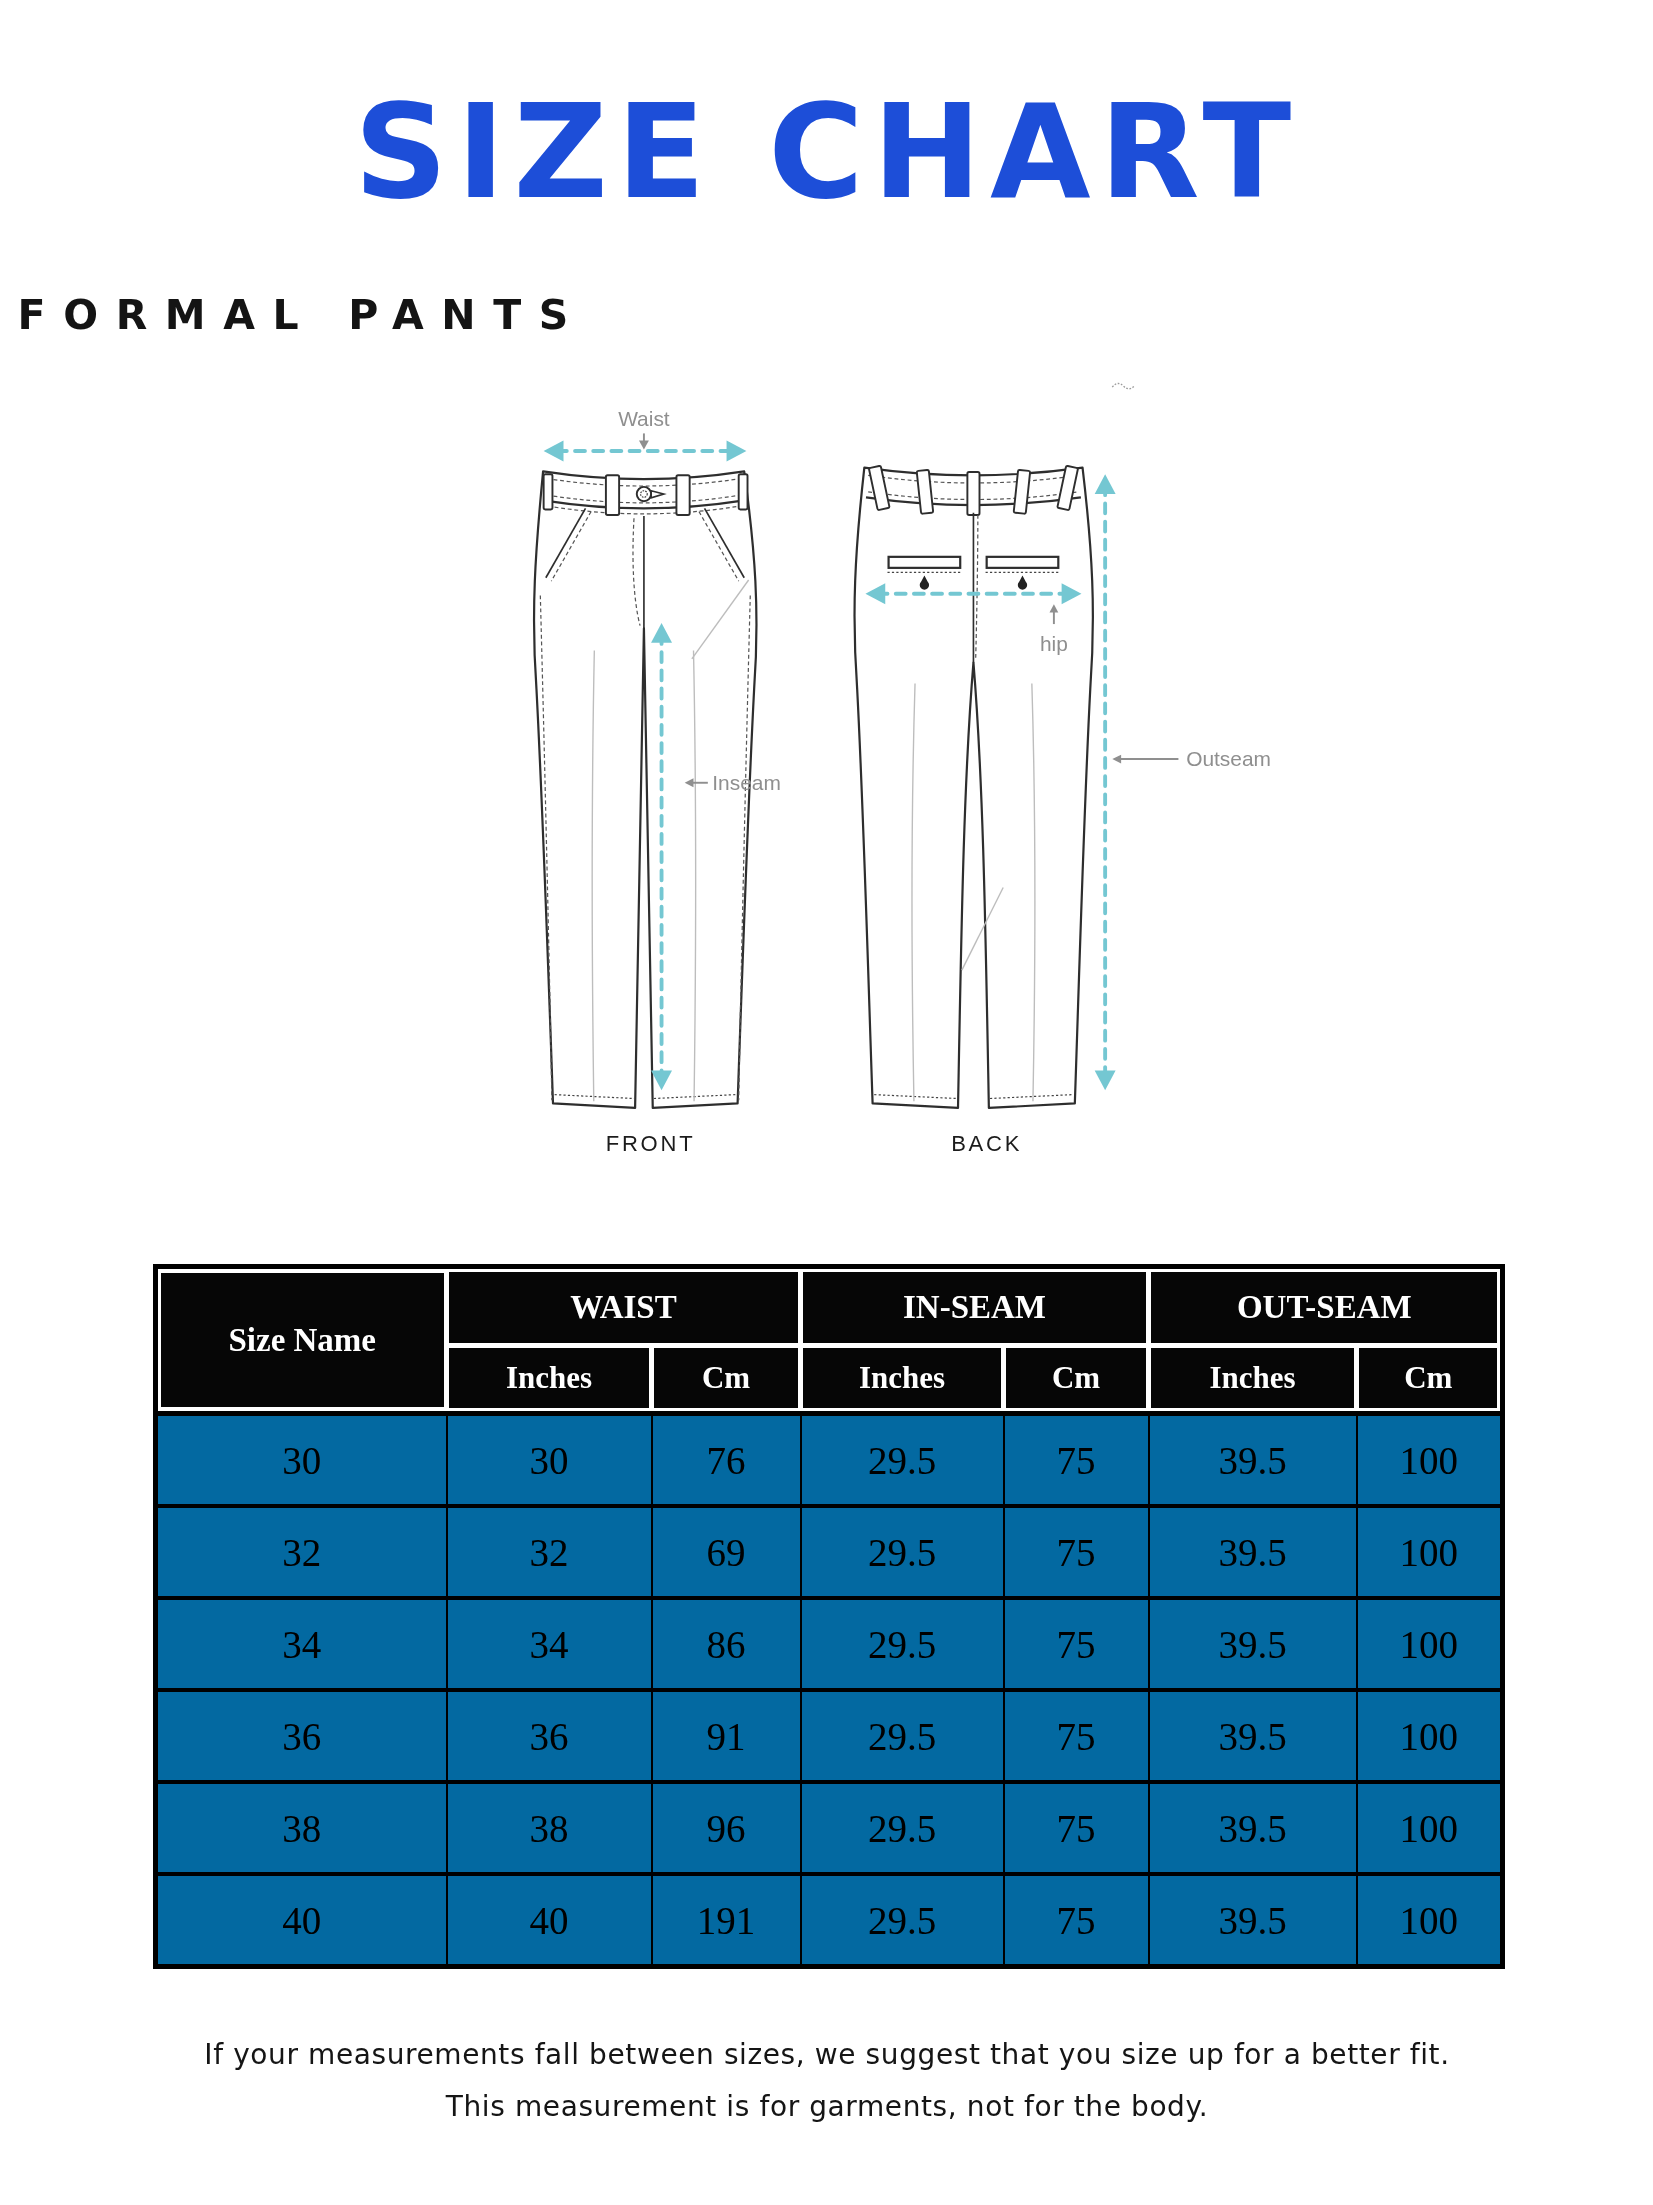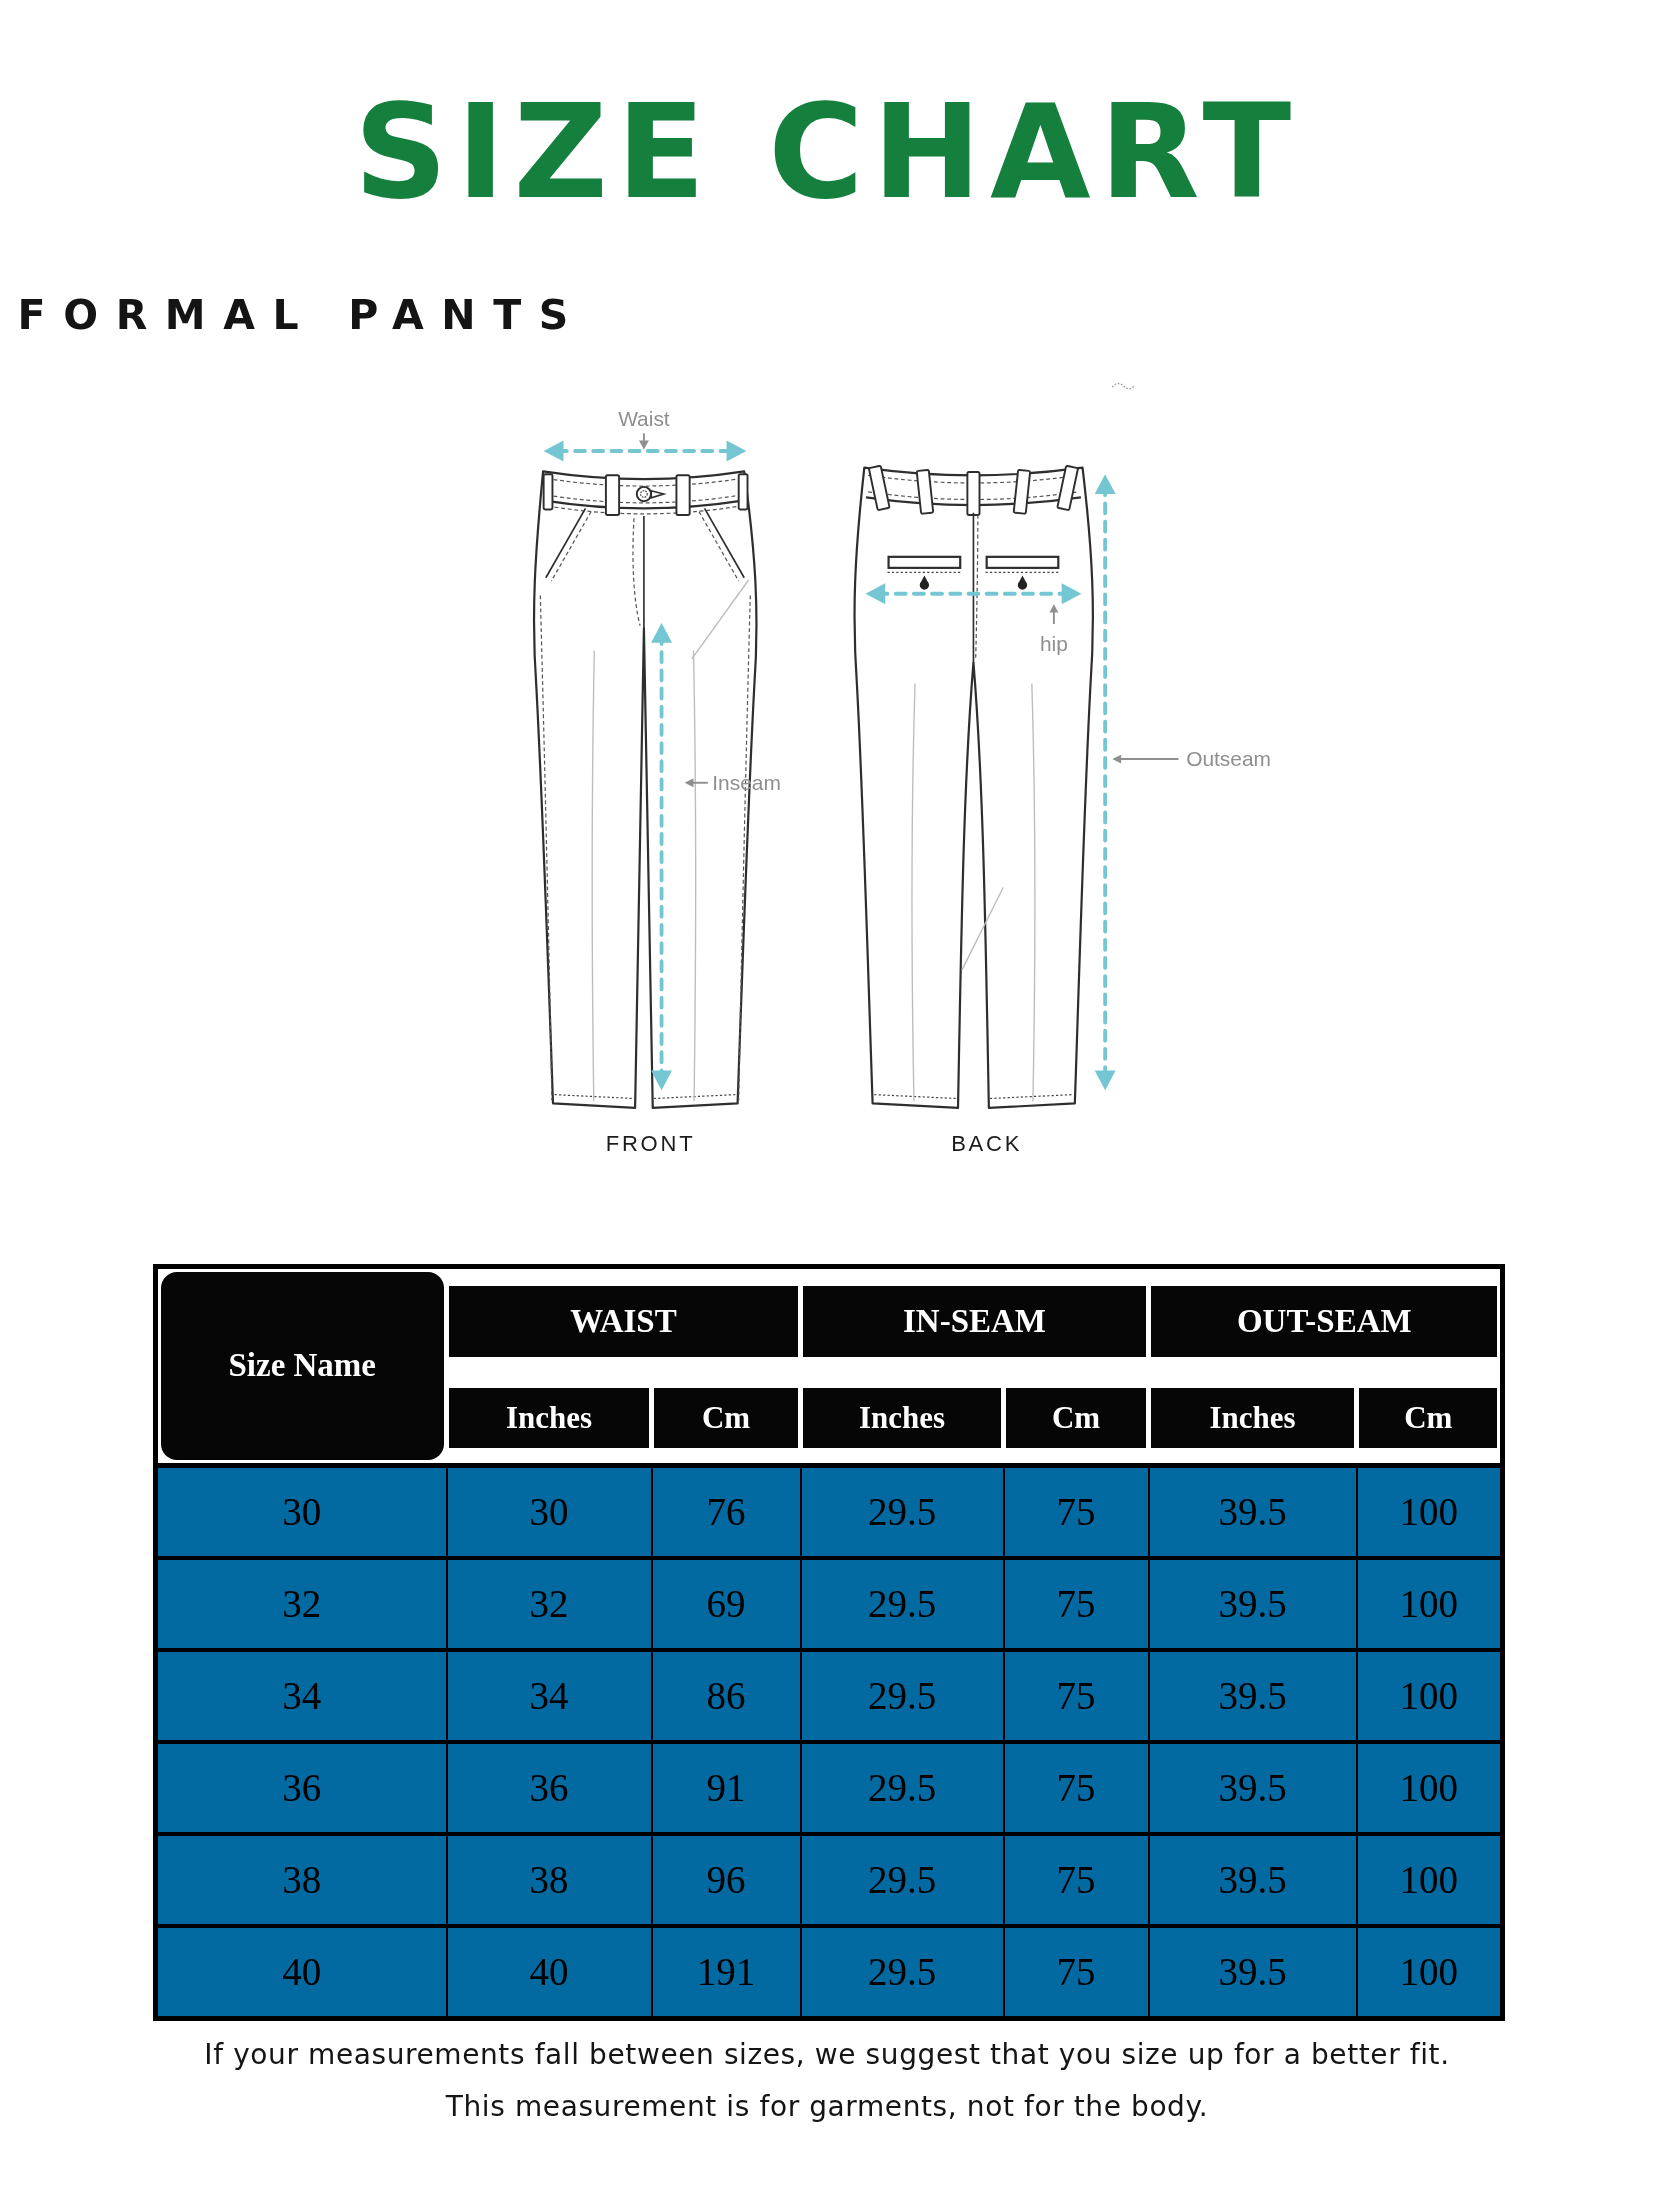--- a/index.html
+++ b/index.html
@@ -3,21 +3,21 @@
 <meta charset="utf-8">
 <style>
   html,body{margin:0;padding:0;}
   body{
     width:1654px;height:2205px;background:#ffffff;position:relative;
     font-family:"DejaVu Sans",sans-serif;overflow:hidden;
   }
   .title{
     position:absolute;top:87px;left:0;right:0;text-align:center;
     font-family:"DejaVu Sans",sans-serif;font-weight:800;
-    font-size:130px;line-height:1;letter-spacing:8.8px;color:#15803d;white-space:nowrap;
+    font-size:130px;line-height:1;letter-spacing:8.8px;color:#1d4ed8;white-space:nowrap;
   }
   .subtitle{
     position:absolute;top:295px;left:0;right:0;text-align:left;
     font-size:41px;line-height:1;letter-spacing:17.6px;color:#141414;
     font-weight:700;white-space:nowrap;text-indent:17.6px;
   }
   .diagram{position:absolute;left:496px;top:375px;width:805px;height:799px;}
   
   .outline{fill:#ffffff;stroke:#2e2e2e;stroke-width:4;stroke-linejoin:round;}
   .band{fill:none;stroke:#2e2e2e;stroke-width:4;}
@@ -42,21 +42,21 @@
     font-family:"Liberation Serif",serif;color:#000;
   }
   .size-table thead{border-bottom:5px solid #000;}
   .size-table th{padding:0;background:#ffffff;border:0;vertical-align:middle;}
   .hcell{
     background:#060606;color:#ffffff;margin:2.8px;
     display:flex;align-items:center;justify-content:center;
     font-weight:bold;font-size:33px;height:71px;
   }
   .h2 .hcell{height:60px;font-size:31px;}
-  .hcell-tall{height:188px;border-radius:16px;}
+  .hcell-tall{height:134px;}
   .size-table td{
     border:2.2px solid #000;border-top-width:4.4px;border-bottom-width:4.4px;
     height:86px;text-align:center;vertical-align:middle;
     font-size:39px;background:#0369a1;
   }
   .footer{
     position:absolute;top:2029px;left:0;right:0;text-align:center;
     font-size:28px;line-height:52px;color:#151515;letter-spacing:0.6px;
   }
 </style>

